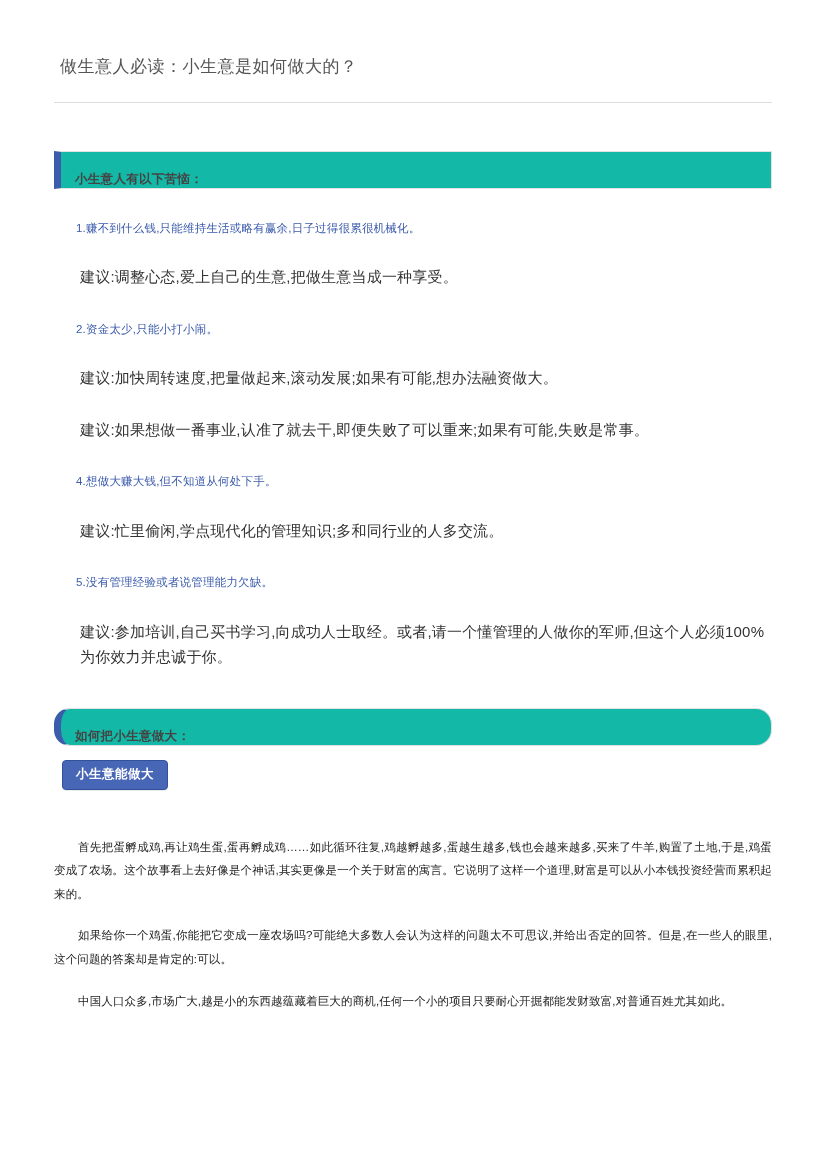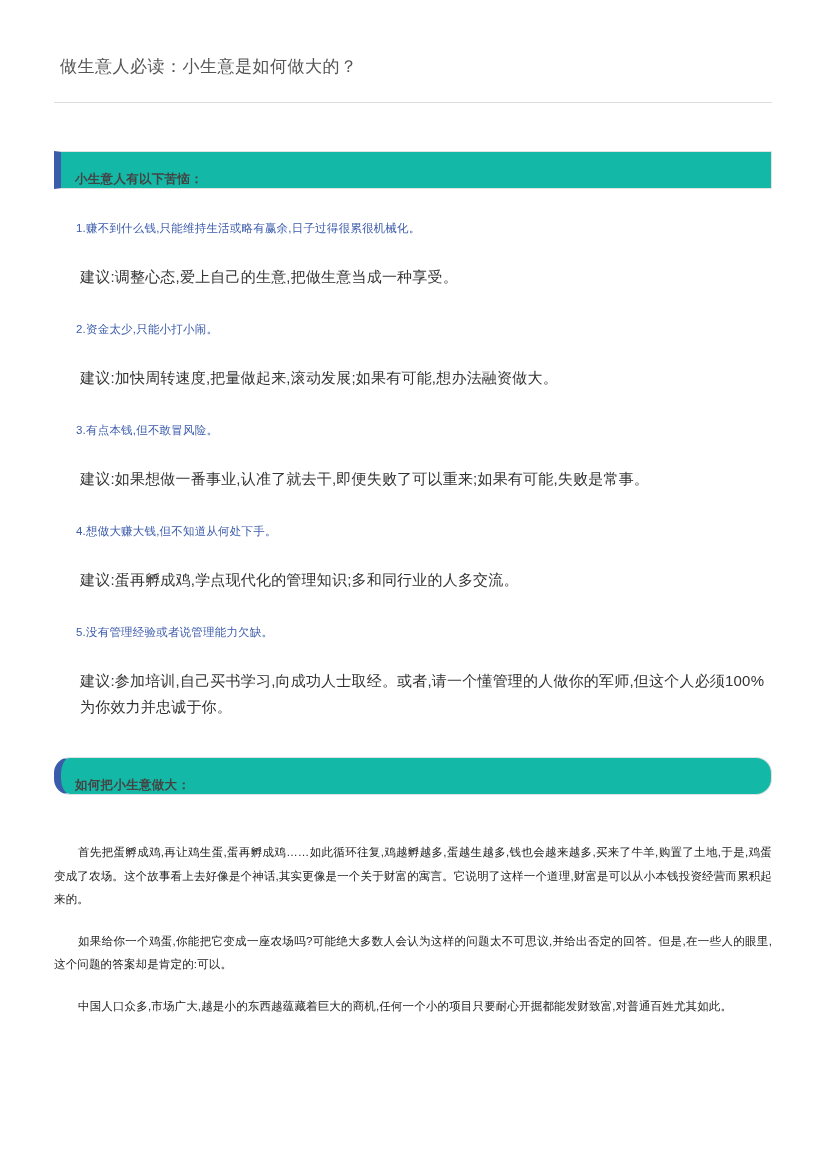--- a/index.html
+++ b/index.html
@@ -113,34 +113,36 @@
     <span class="bar-text">小生意人有以下苦恼：</span>
   </div>
 
   <div class="qa-list">
     <p class="q-line">1.赚不到什么钱,只能维持生活或略有赢余,日子过得很累很机械化。</p>
     <p class="a-line">建议:调整心态,爱上自己的生意,把做生意当成一种享受。</p>
 
     <p class="q-line">2.资金太少,只能小打小闹。</p>
     <p class="a-line">建议:加快周转速度,把量做起来,滚动发展;如果有可能,想办法融资做大。</p>
 
-    <p class="q-line">3.有点本钱,但不敢冒风险。</p>
     <p class="a-line">建议:如果想做一番事业,认准了就去干,即便失败了可以重来;如果有可能,失败是常事。</p>
 
     <p class="q-line">4.想做大赚大钱,但不知道从何处下手。</p>
-    <p class="a-line">建议:蛋再孵成鸡,学点现代化的管理知识;多和同行业的人多交流。</p>
+    <p class="a-line">建议:忙里偷闲,学点现代化的管理知识;多和同行业的人多交流。</p>
 
     <p class="q-line">5.没有管理经验或者说管理能力欠缺。</p>
     <p class="a-line">建议:参加培训,自己买书学习,向成功人士取经。或者,请一个懂管理的人做你的军师,但这个人必须100%为你效力并忠诚于你。</p>
   </div>
 
   <div class="section-bar second">
     <span class="bar-text">如何把小生意做大：</span>
   </div>
 
+  <div>
+    <span class="tag-button">小生意能做大</span>
+  </div>
 
   <div class="body-copy">
     <p>首先把蛋孵成鸡,再让鸡生蛋,蛋再孵成鸡……如此循环往复,鸡越孵越多,蛋越生越多,钱也会越来越多,买来了牛羊,购置了土地,于是,鸡蛋变成了农场。这个故事看上去好像是个神话,其实更像是一个关于财富的寓言。它说明了这样一个道理,财富是可以从小本钱投资经营而累积起来的。</p>
     <p>如果给你一个鸡蛋,你能把它变成一座农场吗?可能绝大多数人会认为这样的问题太不可思议,并给出否定的回答。但是,在一些人的眼里,这个问题的答案却是肯定的:可以。</p>
     <p>中国人口众多,市场广大,越是小的东西越蕴藏着巨大的商机,任何一个小的项目只要耐心开掘都能发财致富,对普通百姓尤其如此。</p>
   </div>
 
 </div>
 
 </body></html>

